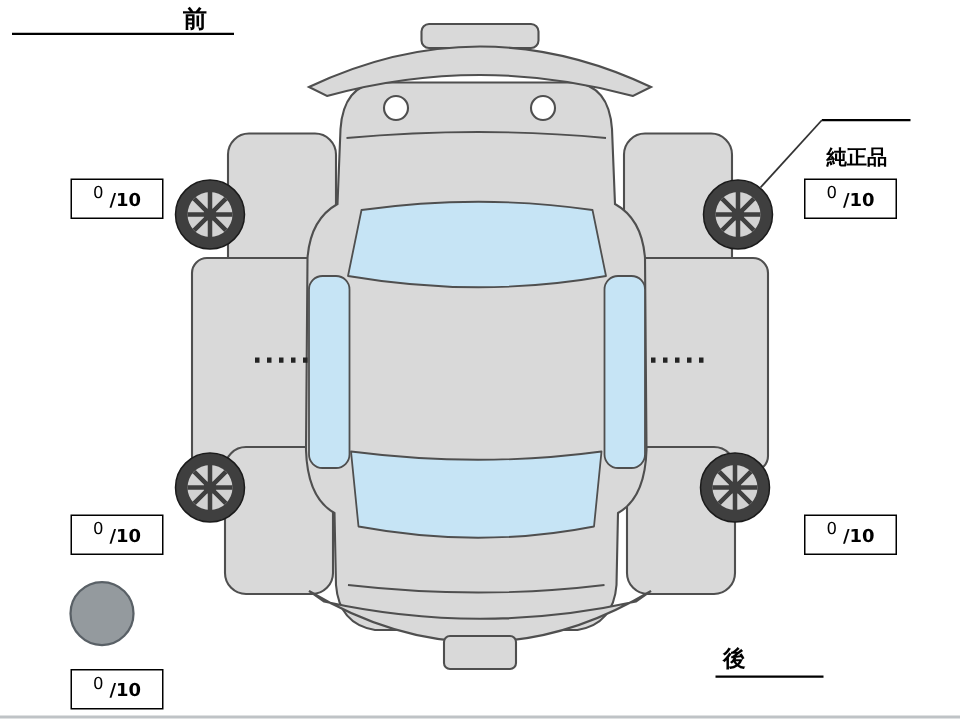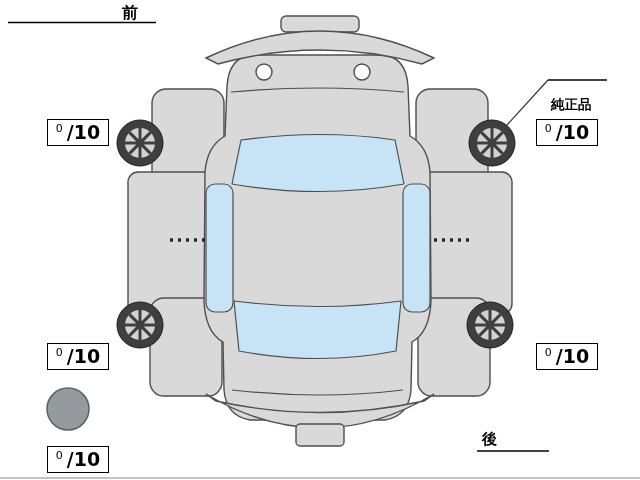--- a/index.html
+++ b/index.html
@@ -4,21 +4,21 @@
 <style>
   html,body{margin:0;padding:0;}
   body{font-family:"DejaVu Sans","Liberation Sans",sans-serif;background:#fff;}
   .canvas{position:relative;width:640px;height:480px;background:var(--background,#fff);overflow:hidden;color:var(--text,#000);}
   .label{position:absolute;color:var(--text,#000);white-space:nowrap;font-family:"DejaVu Sans",sans-serif;}
   .label.front{left:122px;top:3px;font-size:16px;font-weight:bold;}
   .label.rear{left:482px;top:430px;font-size:15px;font-weight:bold;}
   .label.genuine{left:551px;top:60px;font-size:13.5px;font-weight:bold;margin-top:36px;}
   .score-box{position:absolute;width:62px;height:27px;background:#fff;border:1.3px solid #000;display:flex;align-items:center;justify-content:center;gap:4px;box-sizing:border-box;}
   .score-value{font-size:11px;position:relative;top:-4px;line-height:1;}
-  .score-max{font-size:19px;font-weight:bold;line-height:1;}
+  .score-max{font-size:12px;font-weight:bold;line-height:1;}
   .score-box.fl{left:47px;top:119px;}
   .score-box.fr{left:536px;top:119px;}
   .score-box.rl{left:47px;top:343px;}
   .score-box.rr{left:536px;top:343px;}
   .score-box.sp{left:47px;top:446px;}
   svg.art{position:absolute;left:0;top:0;}
   .panel{fill:var(--body,#d9d9d9);stroke:var(--outline,#4f4f4f);stroke-width:1.4;}
   .glass{fill:var(--window,#c6e4f5);stroke:var(--outline,#4f4f4f);stroke-width:1.2;stroke-linejoin:round;}
   .detail{fill:none;stroke:var(--outline,#4f4f4f);stroke-width:1.2;}
   .tire{fill:var(--wheel-dark,#3f3f3f);stroke:#1b1b1b;stroke-width:1;}

